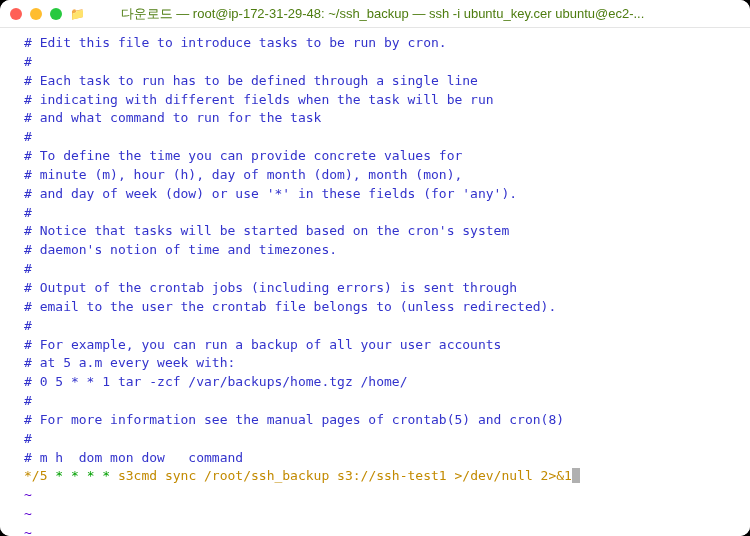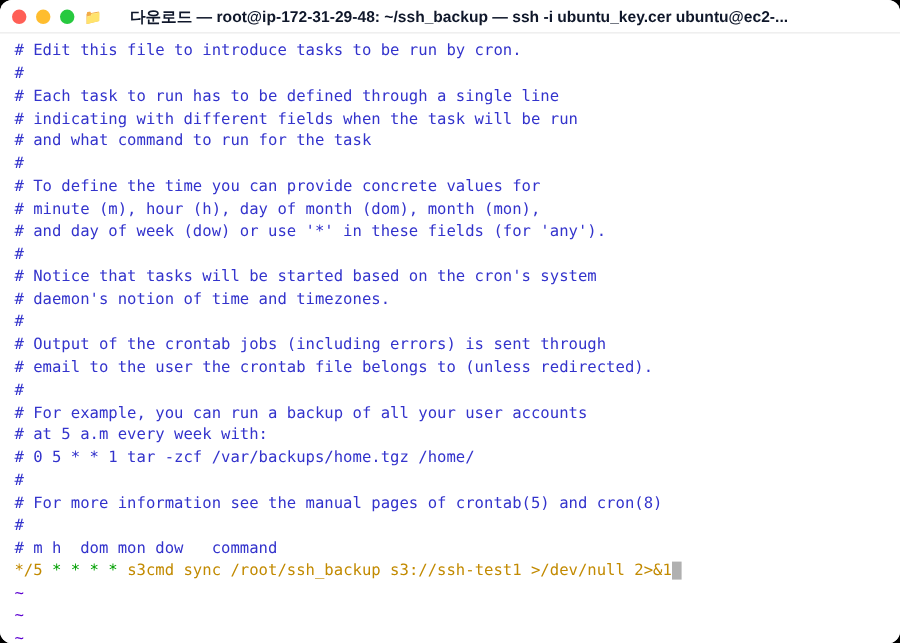--- a/index.html
+++ b/index.html
@@ -45,32 +45,32 @@
 .tl-max { background: #27c93f; }
 .folder-icon {
   margin-left: 8px;
   font-size: 12px;
 }
 .title {
   flex: 1;
   text-align: center;
   font-family: -apple-system, "Helvetica Neue", Arial, sans-serif;
   font-size: 13px;
-  font-weight: 700;
-  color: #0f172a;
+  font-weight: 400;
+  color: #4d7c0f;
   white-space: nowrap;
   overflow: hidden;
   text-overflow: ellipsis;
   padding: 0 6px;
   margin-left: -60px;
 }
 .terminal {
   flex: 1;
   background: #fff;
-  padding: 6px 12px;
+  padding: 6px 24px;
   font-size: 13px;
   line-height: 1.45;
   color: #000;
   overflow: hidden;
   white-space: pre;
   position: relative;
 }
 .comment { color: #3333cc; }
 .cronspec { color: #c28a00; }
 .star { color: #00a000; }

